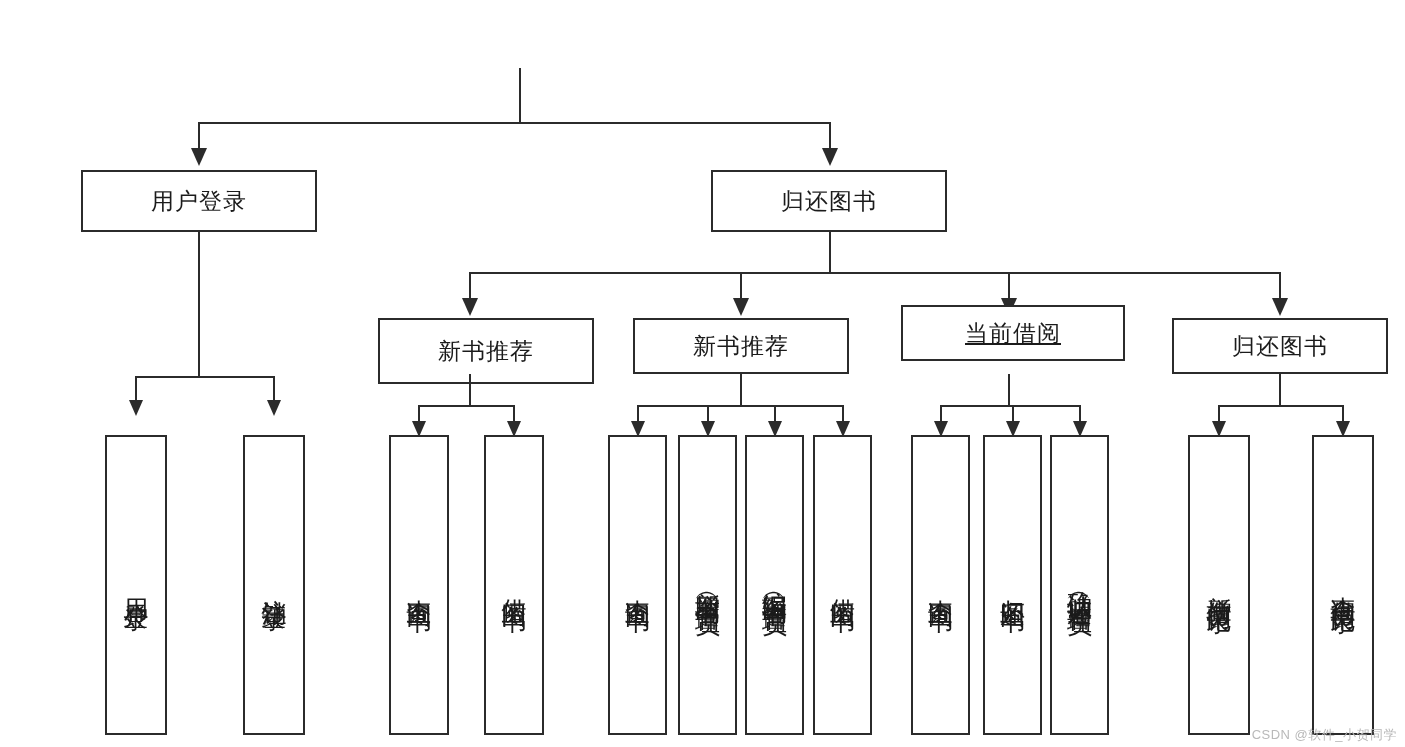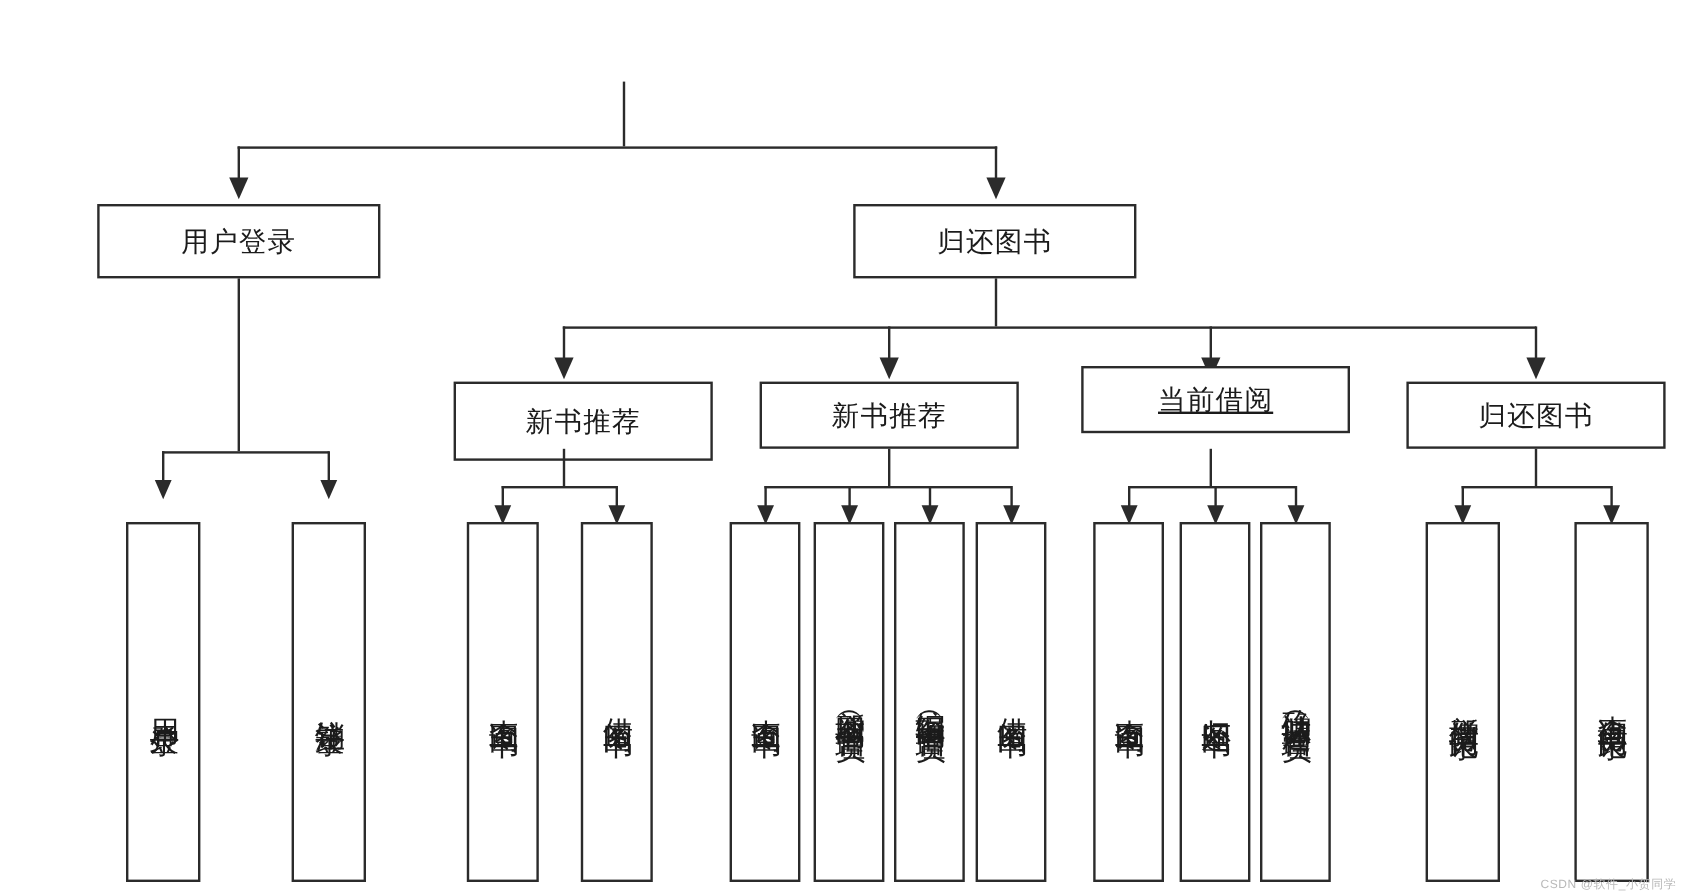--- a/index.html
+++ b/index.html
@@ -64,21 +64,21 @@
   }
   .arrow.sm{
     border-left:7px solid transparent;
     border-right:7px solid transparent;
     border-top:16px solid #2b2b2b;
   }
   #watermark{
     position:absolute;
     right:8px;
     bottom:3px;
-    font-size:10px;
+    font-size:13px;
     color:#b9b9b9;
     letter-spacing:0.5px;
     white-space:nowrap;
     pointer-events:none;
   }
 </style>
 </head>
 <body>
 
 <div id="stage">

